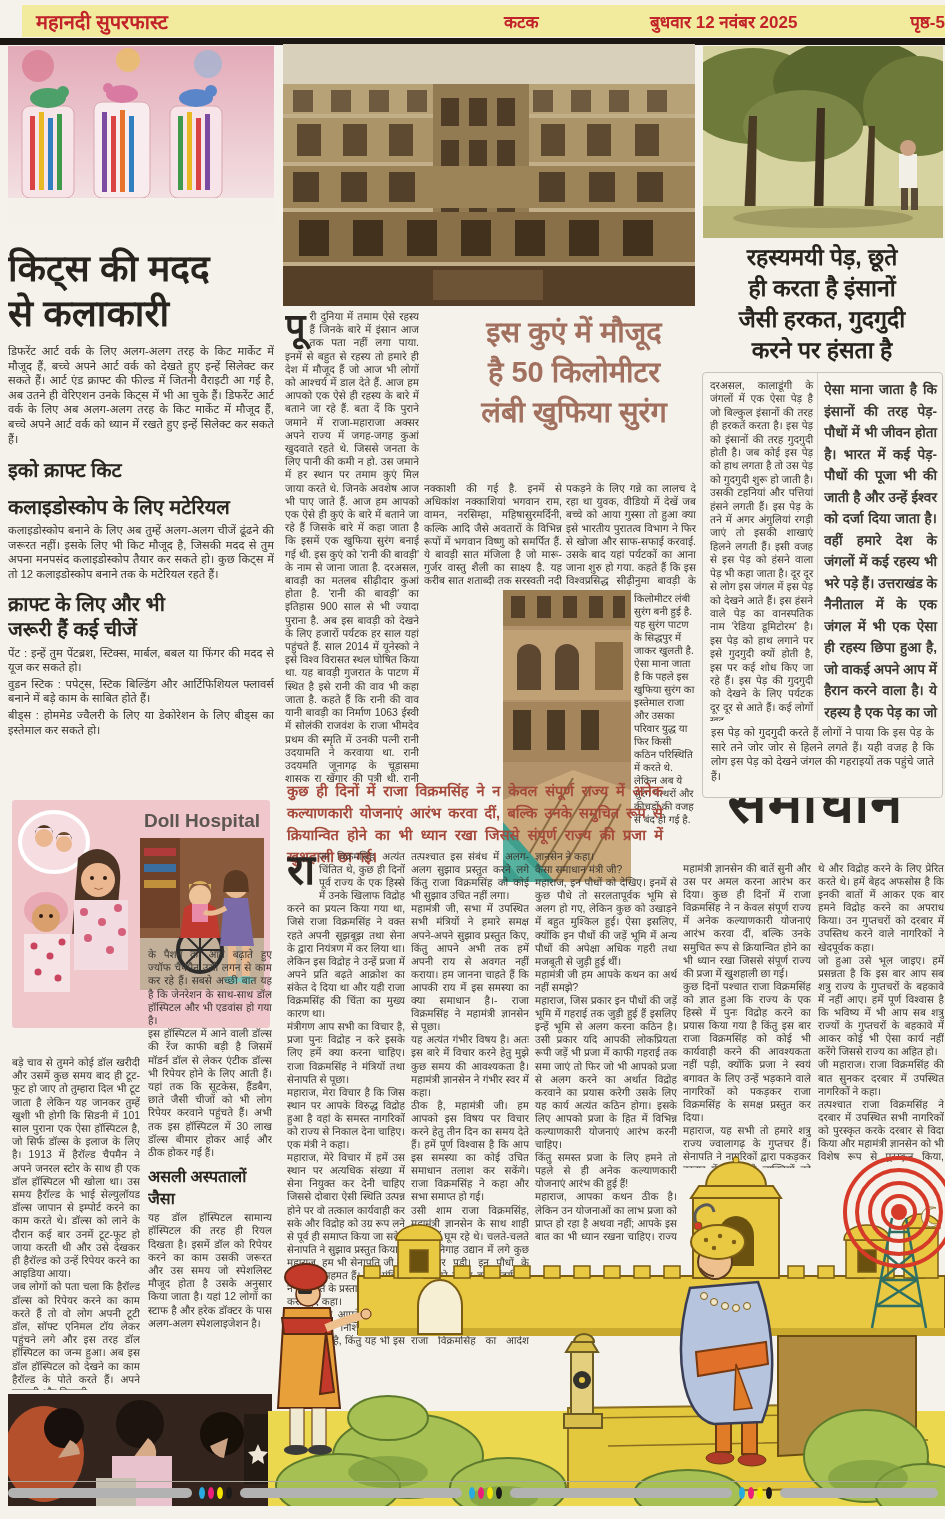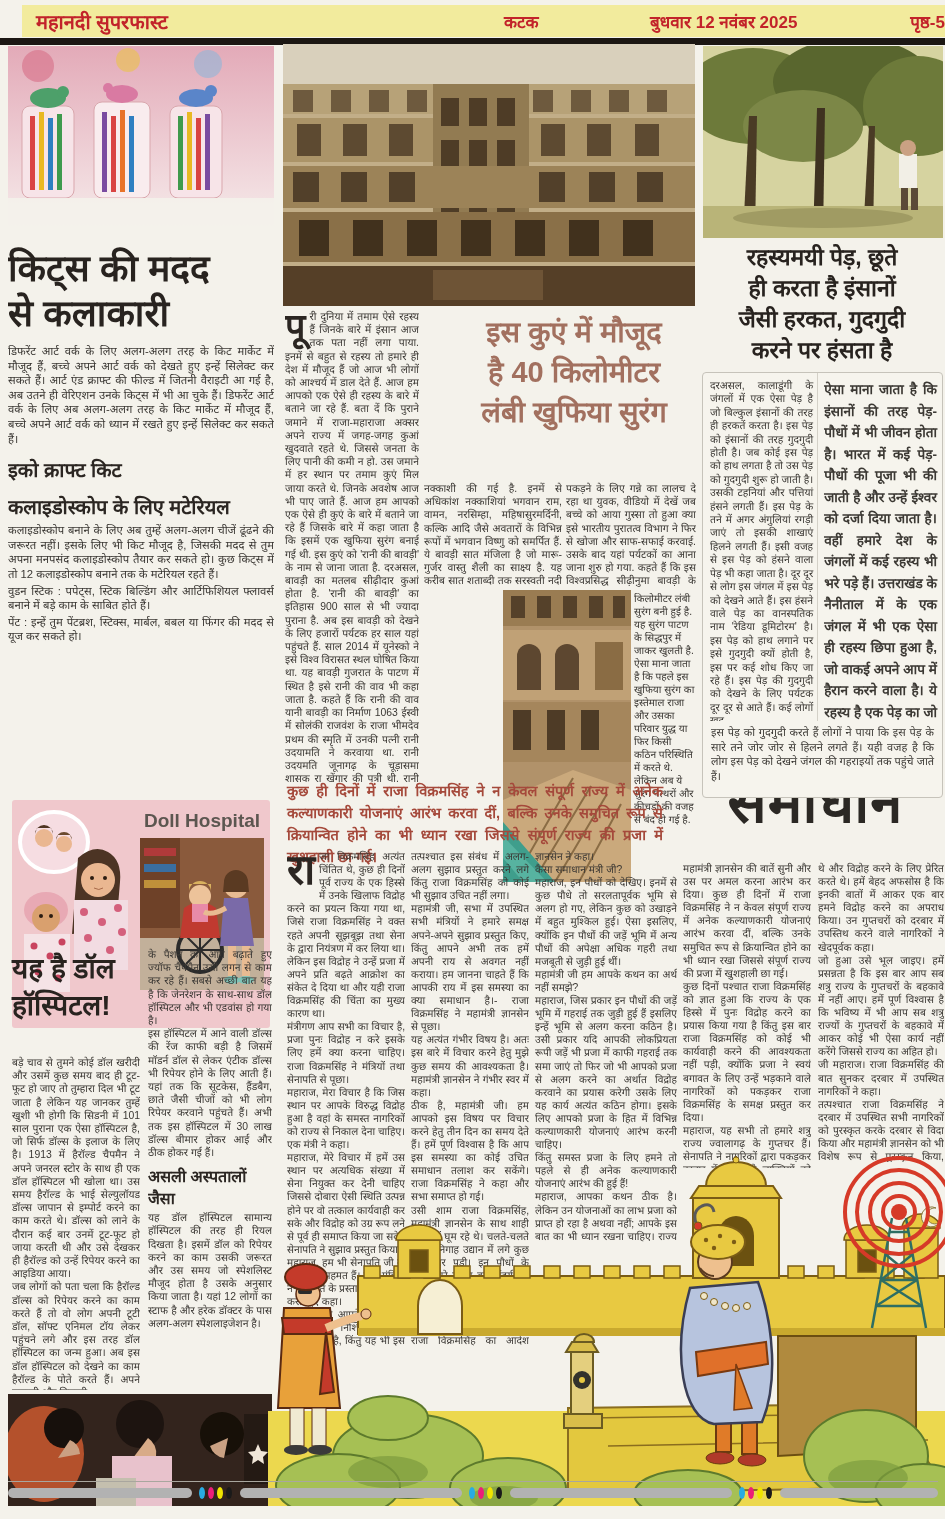--- a/index.html
+++ b/index.html
@@ -133,22 +133,25 @@
       <ellipse cx="188" cy="52" rx="17" ry="9" fill="#5a85c9"></ellipse>
         <circle cx="203" cy="45" r="6" fill="#5a85c9"></circle>
       <rect x="0" y="152" width="266" height="40" fill="#f4f2eb" opacity="0.9"></rect>
     </svg>
     <h1 class="kits-headline pre">किट्स की मदद
 से कलाकारी</h1>
     <p class="body-md just kits-intro">डिफरेंट आर्ट वर्क के लिए अलग-अलग तरह के किट मार्केट में मौजूद हैं, बच्चे अपने आर्ट वर्क को देखते हुए इन्हें सिलेक्ट कर सकते हैं। आर्ट एंड क्राफ्ट की फील्ड में जितनी वैराइटी आ गई है, अब उतने ही वेरिएशन उनके किट्स में भी आ चुके हैं। डिफरेंट आर्ट वर्क के लिए अब अलग-अलग तरह के किट मार्केट में मौजूद हैं, बच्चे अपने आर्ट वर्क को ध्यान में रखते हुए इन्हें सिलेक्ट कर सकते हैं।</p>
     <h2 class="subhead">इको क्राफ्ट किट</h2>
     <h2 class="subhead">कलाइडोस्कोप के लिए मटेरियल</h2>
     <p class="body-md just">कलाइडोस्कोप बनाने के लिए अब तुम्हें अलग-अलग चीजें ढूंढने की जरूरत नहीं। इसके लिए भी किट मौजूद है, जिसकी मदद से तुम अपना मनपसंद कलाइडोस्कोप तैयार कर सकते हो। कुछ किट्स में तो 12 कलाइडोस्कोप बनाने तक के मटेरियल रहते हैं।</p>
+    <h2 class="subhead2 pre">क्राफ्ट के लिए और भी
+जरूरी हैं कई चीजें</h2>
+    <p class="body-md just kit-item">पेंट : इन्हें तुम पेंटब्रश, स्टिक्स, मार्बल, बबल या फिंगर की मदद से यूज कर सकते हो।</p>
     <p class="body-md just kit-item">वुडन स्टिक : पपेट्स, स्टिक बिल्डिंग और आर्टिफिशियल फ्लावर्स बनाने में बड़े काम के साबित होते हैं।</p>
-    <p class="body-md just kit-item">पेंट : इन्हें तुम पेंटब्रश, स्टिक्स, मार्बल, बबल या फिंगर की मदद से यूज कर सकते हो।</p>
+    <p class="body-md just kit-item">बीड्स : होममेड ज्वैलरी के लिए या डेकोरेशन के लिए बीड्स का इस्तेमाल कर सकते हो।</p>
     
     
     
     
   </div>
 
   <div class="abs dollbox">
     <svg class="abs" style="left:4px;top:6px" width="120" height="188">
       <rect width="120" height="188" fill="#f0c8cc"></rect>
       <ellipse cx="38" cy="36" rx="34" ry="30" fill="#f6dde2" stroke="#ffffff" stroke-width="4"></ellipse>
@@ -196,22 +199,20 @@
       <circle cx="96" cy="48" r="12" fill="#e8bb92"></circle>
       <path d="M84,44 a12,12 0 0 1 24,0 l1,10 -26,0 z" fill="#5a3a22"></path>
       <path d="M84,60 h24 l6,48 h-34 z" fill="#7a6aa8"></path>
       <path d="M86,70 q-14,8 -22,4" stroke="#e8bb92" stroke-width="5" fill="none"></path>
       <rect x="88" y="108" width="8" height="30" fill="#e8bb92"></rect>
         <rect x="102" y="108" width="8" height="30" fill="#e8bb92"></rect>
       <ellipse cx="92" cy="142" rx="8" ry="4" fill="#7fc4b8"></ellipse>
         <ellipse cx="106" cy="142" rx="8" ry="4" fill="#7fc4b8"></ellipse>
     </svg>
   </div>
-  <h1 class="abs pre doll-headline">यह है डॉल
-हॉस्पिटल!</h1>
   <div class="abs ov body-sm just doll-col1 pre">बड़े चाव से तुमने कोई डॉल खरीदी और उसमें कुछ समय बाद ही टूट-फूट हो जाए तो तुम्हारा दिल भी टूट जाता है लेकिन यह जानकर तुम्हें खुशी भी होगी कि सिडनी में 101 साल पुराना एक ऐसा हॉस्पिटल है, जो सिर्फ डॉल्स के इलाज के लिए है। 1913 में हैरॉल्ड चैपमैन ने अपने जनरल स्टोर के साथ ही एक डॉल हॉस्पिटल भी खोला था। उस समय हैरॉल्ड के भाई सेल्युलॉयड डॉल्स जापान से इम्पोर्ट करने का काम करते थे। डॉल्स को लाने के दौरान कई बार उनमें टूट-फूट हो जाया करती थी और उसे देखकर ही हैरॉल्ड को उन्हें रिपेयर करने का आइडिया आया।
 जब लोगों को पता चला कि हैरॉल्ड डॉल्स को रिपेयर करने का काम करते हैं तो वो लोग अपनी टूटी डॉल, सॉफ्ट एनिमल टॉय लेकर पहुंचने लगे और इस तरह डॉल हॉस्पिटल का जन्म हुआ। अब इस डॉल हॉस्पिटल को देखने का काम हैरॉल्ड के पोते करते हैं। अपने दादाजी और पिताजी</div>
   <div class="abs ov doll-col2">
     <p class="body-sm just pre">के पैशन को आगे बढ़ाते हुए ज्यॉफ चैपमैन उसी लगन से काम कर रहे हैं। सबसे अच्छी बात यह है कि जेनरेशन के साथ-साथ डॉल हॉस्पिटल और भी एडवांस हो गया है।
 इस हॉस्पिटल में आने वाली डॉल्स की रेंज काफी बड़ी है जिसमें मॉडर्न डॉल से लेकर एंटीक डॉल्स भी रिपेयर होने के लिए आती हैं। यहां तक कि सूटकेस, हैंडबैग, छाते जैसी चीजों को भी लोग रिपेयर करवाने पहुंचते हैं। अभी तक इस हॉस्पिटल में 30 लाख डॉल्स बीमार होकर आई और ठीक होकर गई हैं।</p>
     <h3 class="doll-sub">असली अस्पतालों जैसा</h3>
     <p class="body-sm just">यह डॉल हॉस्पिटल सामान्य हॉस्पिटल की तरह ही रियल दिखता है। इसमें डॉल को रिपेयर करने का काम उसकी जरूरत और उस समय जो स्पेशलिस्ट मौजूद होता है उसके अनुसार किया जाता है। यहां 12 लोगों का स्टाफ है और हरेक डॉक्टर के पास अलग-अलग स्पेशलाइजेशन है।</p>
   </div>
 
   <svg class="abs" style="left:8px;top:1394px" width="264" height="112">
@@ -284,21 +285,21 @@
       <rect x="340" y="176" width="30" height="36"></rect>
     </g>
     <rect x="0" y="222" width="412" height="40" fill="#553f27"></rect>
     <rect x="150" y="226" width="110" height="30" fill="#6e5436"></rect>
   </svg>
 
   <div class="abs ov sw-colA body-sm just">
     <span class="dropcap">पू</span><span>री दुनिया में तमाम ऐसे रहस्य हैं जिनके बारे में इंसान आज तक पता नहीं लगा पाया. इनमें से बहुत से रहस्य तो हमारे ही देश में मौजूद हैं जो आज भी लोगों को आश्चर्य में डाल देते हैं. आज हम आपको एक ऐसे ही रहस्य के बारे में बताने जा रहे हैं. बता दें कि पुराने जमाने में राजा-महाराजा अक्सर अपने राज्य में जगह-जगह कुआं खुदवाते रहते थे. जिससे जनता के लिए पानी की कमी न हो. उस जमाने में हर स्थान पर तमाम कुएं मिल जाया करते थे. जिनके अवशेष आज भी पाए जाते हैं. आज हम आपको एक ऐसे ही कुएं के बारे में बताने जा रहे हैं जिसके बारे में कहा जाता है कि इसमें एक खुफिया सुरंग बनाई गई थी. इस कुएं को 'रानी की बावड़ी' के नाम से जाना जाता है. दरअसल, बावड़ी का मतलब सीढ़ीदार कुआं होता है. 'रानी की बावड़ी' का इतिहास 900 साल से भी ज्यादा पुराना है. अब इस बावड़ी को देखने के लिए हजारों पर्यटक हर साल यहां पहुंचते हैं. साल 2014 में यूनेस्को ने इसे विश्व विरासत स्थल घोषित किया था. यह बावड़ी गुजरात के पाटण में स्थित है इसे रानी की वाव भी कहा जाता है. कहते हैं कि रानी की वाव यानी बावड़ी का निर्माण 1063 ईस्वी में सोलंकी राजवंश के राजा भीमदेव प्रथम की स्मृति में उनकी पत्नी रानी उदयामति ने करवाया था. रानी उदयमति जूनागढ़ के चूड़ासमा शासक रा खेंगार की पुत्री थी. रानी की वाव 64 मीटर लंबी, 20 मीटर चौड़ी और 27 मीटर गहरी है. यह भारत में अपनी तरह का सबसे अनोखी वाव है. इसकी दीवारों और स्तंभों पर बहुत सी कलाकृतियां और मूर्तियों की शानदार</span>
   </div>
   <h1 class="abs pre sw-headline">इस कुएं में मौजूद
-है 40 किलोमीटर
+है 50 किलोमीटर
 लंबी खुफिया सुरंग</h1>
   <div class="abs ov sw-colB body-sm just">नक्काशी की गई है. इनमें से अधिकांश नक्काशियां भगवान राम, वामन, नरसिम्हा, महिषासुरमर्दिनी, कल्कि आदि जैसे अवतारों के विभिन्न रूपों में भगवान विष्णु को समर्पित हैं. ये बावड़ी सात मंजिला है जो मारू-गुर्जर वास्तु शैली का साक्ष्य है. यह करीब सात शताब्दी तक सरस्वती नदी के लाप्ता होने के बाद गाद में दबी हुई थी. नन्हे गजराज को</div>
   <div class="abs ov sw-colC1 body-sm just">पकड़ने के लिए गन्ने का लालच दे रहा था युवक, वीडियो में देखें जब बच्चे को आया गुस्सा तो हुआ क्या इसे भारतीय पुरातत्व विभाग ने फिर से खोजा और साफ-सफाई करवाई. उसके बाद यहां पर्यटकों का आना जाना शुरु हो गया. कहते हैं कि इस विश्वप्रसिद्ध सीढ़ीनुमा बावड़ी के नीचे एक छोटा सा गेट भी है, जिसके अंदर करीब 30</div>
   <div class="abs ov sw-colC2">किलोमीटर लंबी सुरंग बनी हुई है. यह सुरंग पाटण के सिद्धपुर में जाकर खुलती है. ऐसा माना जाता है कि पहले इस खुफिया सुरंग का इस्तेमाल राजा और उसका परिवार युद्ध या फिर किसी कठिन परिस्थिति में करते थे. लेकिन अब ये सुरंग पत्थरों और कीचड़ों की वजह से बंद हो गई है.</div>
 
   <svg class="abs" style="left:503px;top:590px" width="128" height="292">
     <rect width="128" height="292" fill="#b1926a"></rect>
     <rect x="0" y="0" width="128" height="36" fill="#9a7c52"></rect>
     <g fill="#55412a">
       <rect x="8" y="6" width="14" height="22"></rect>

